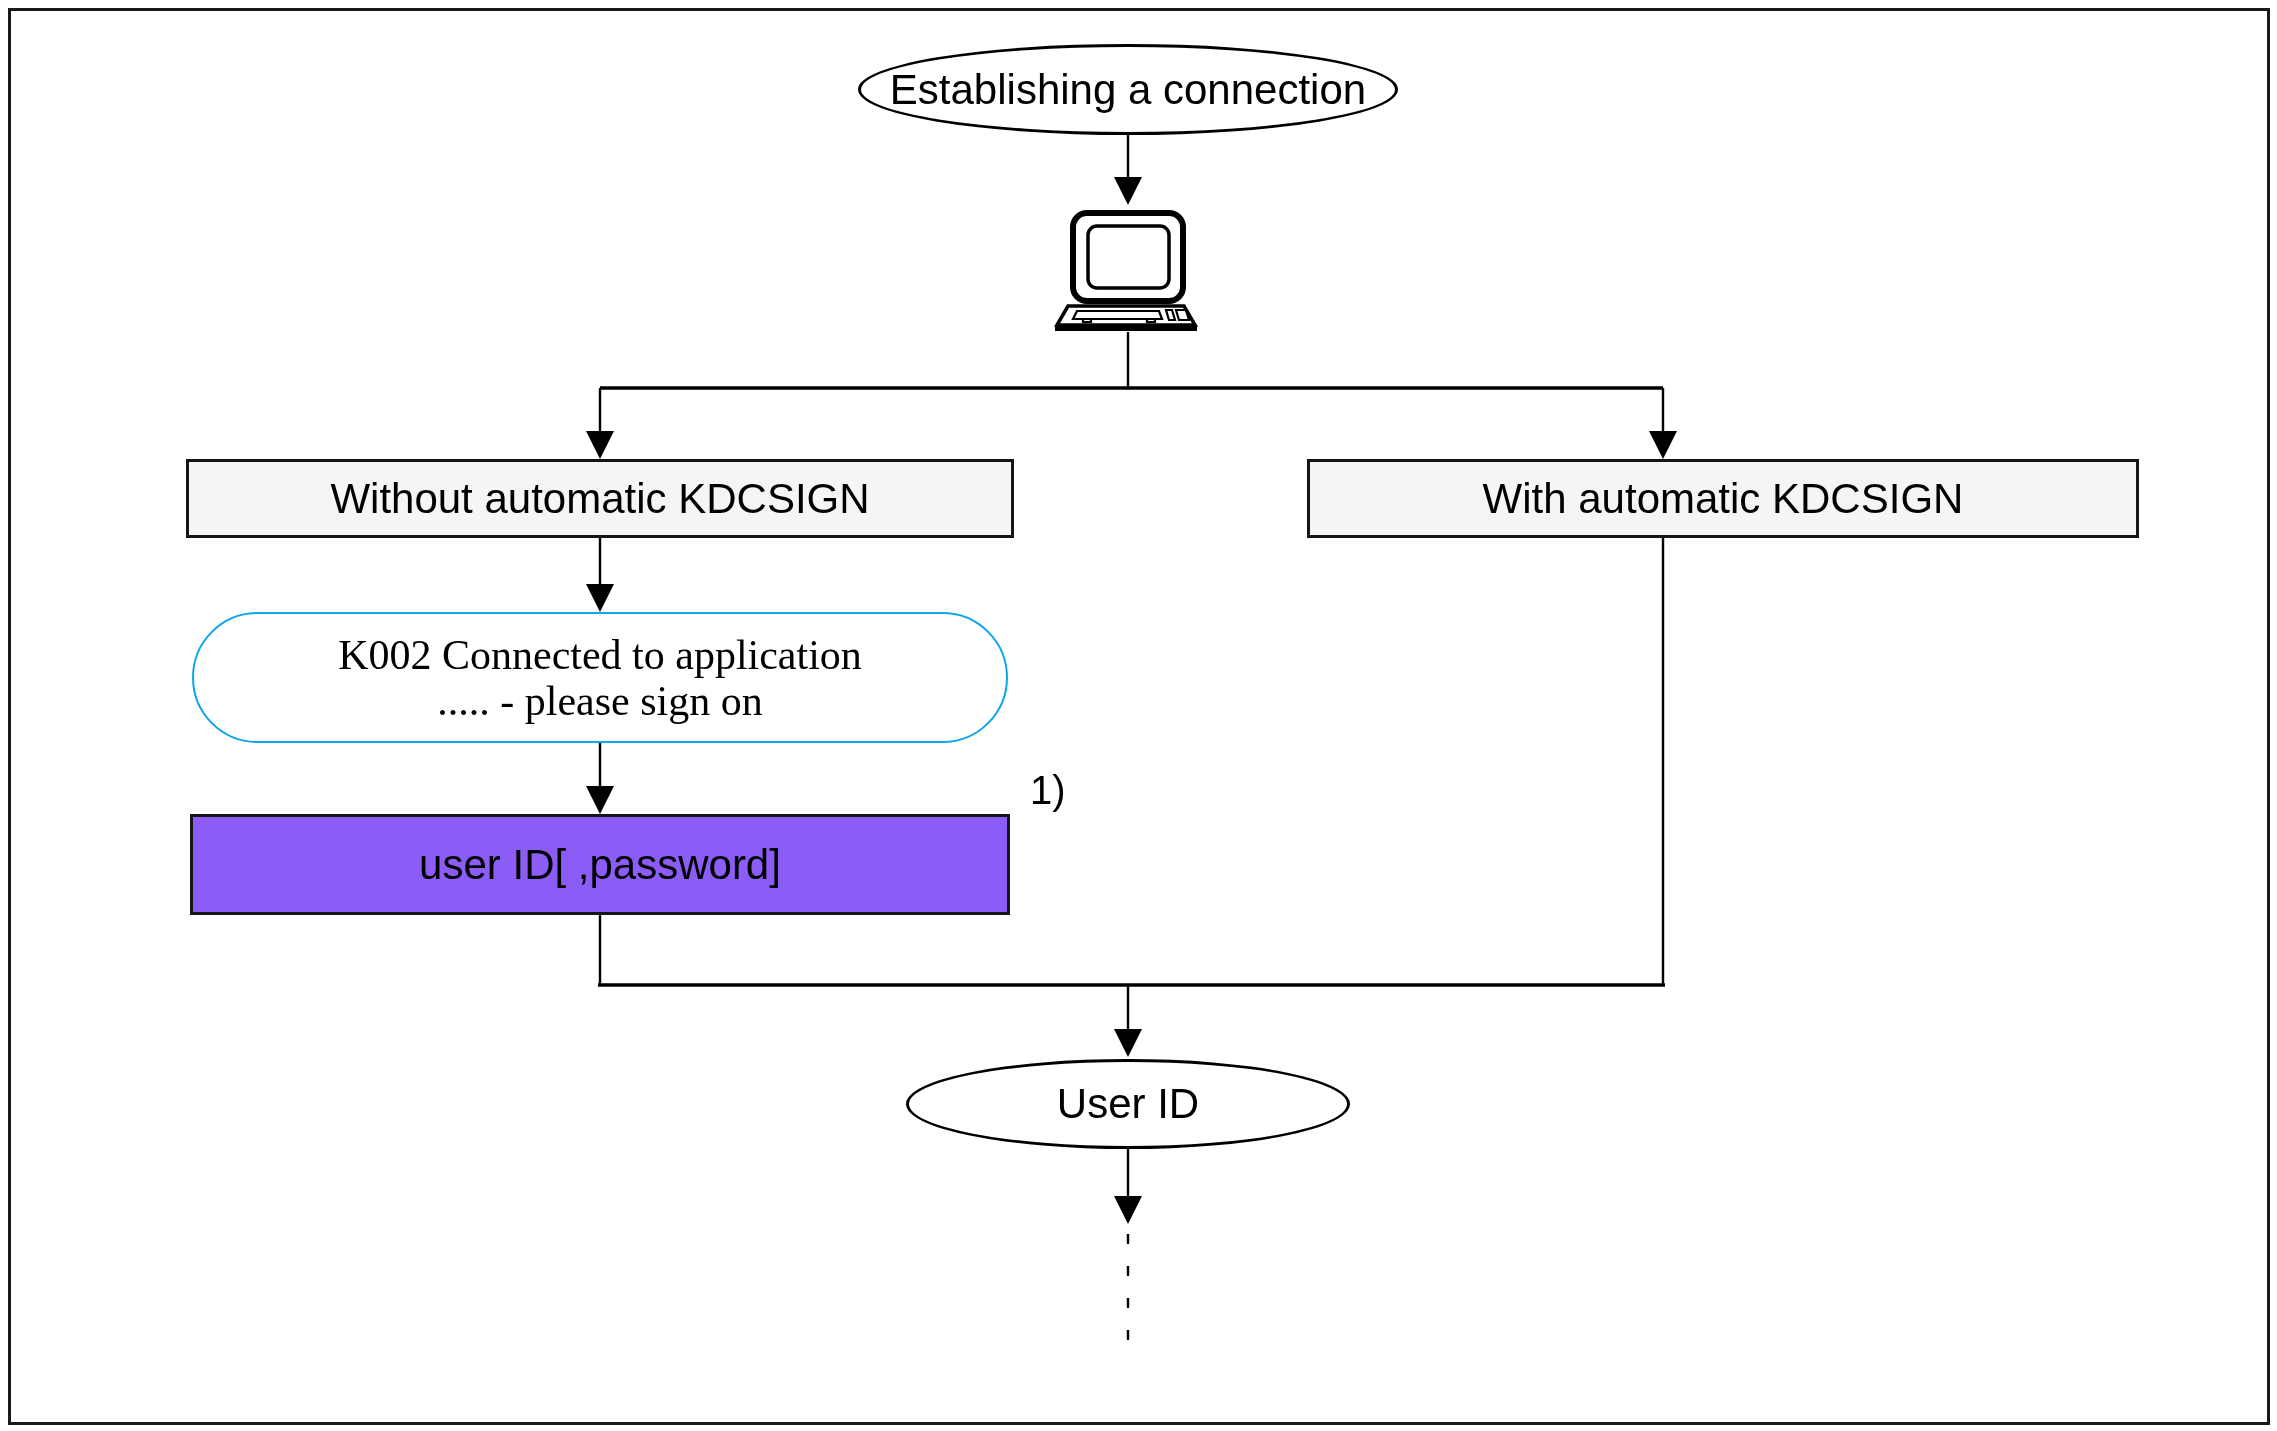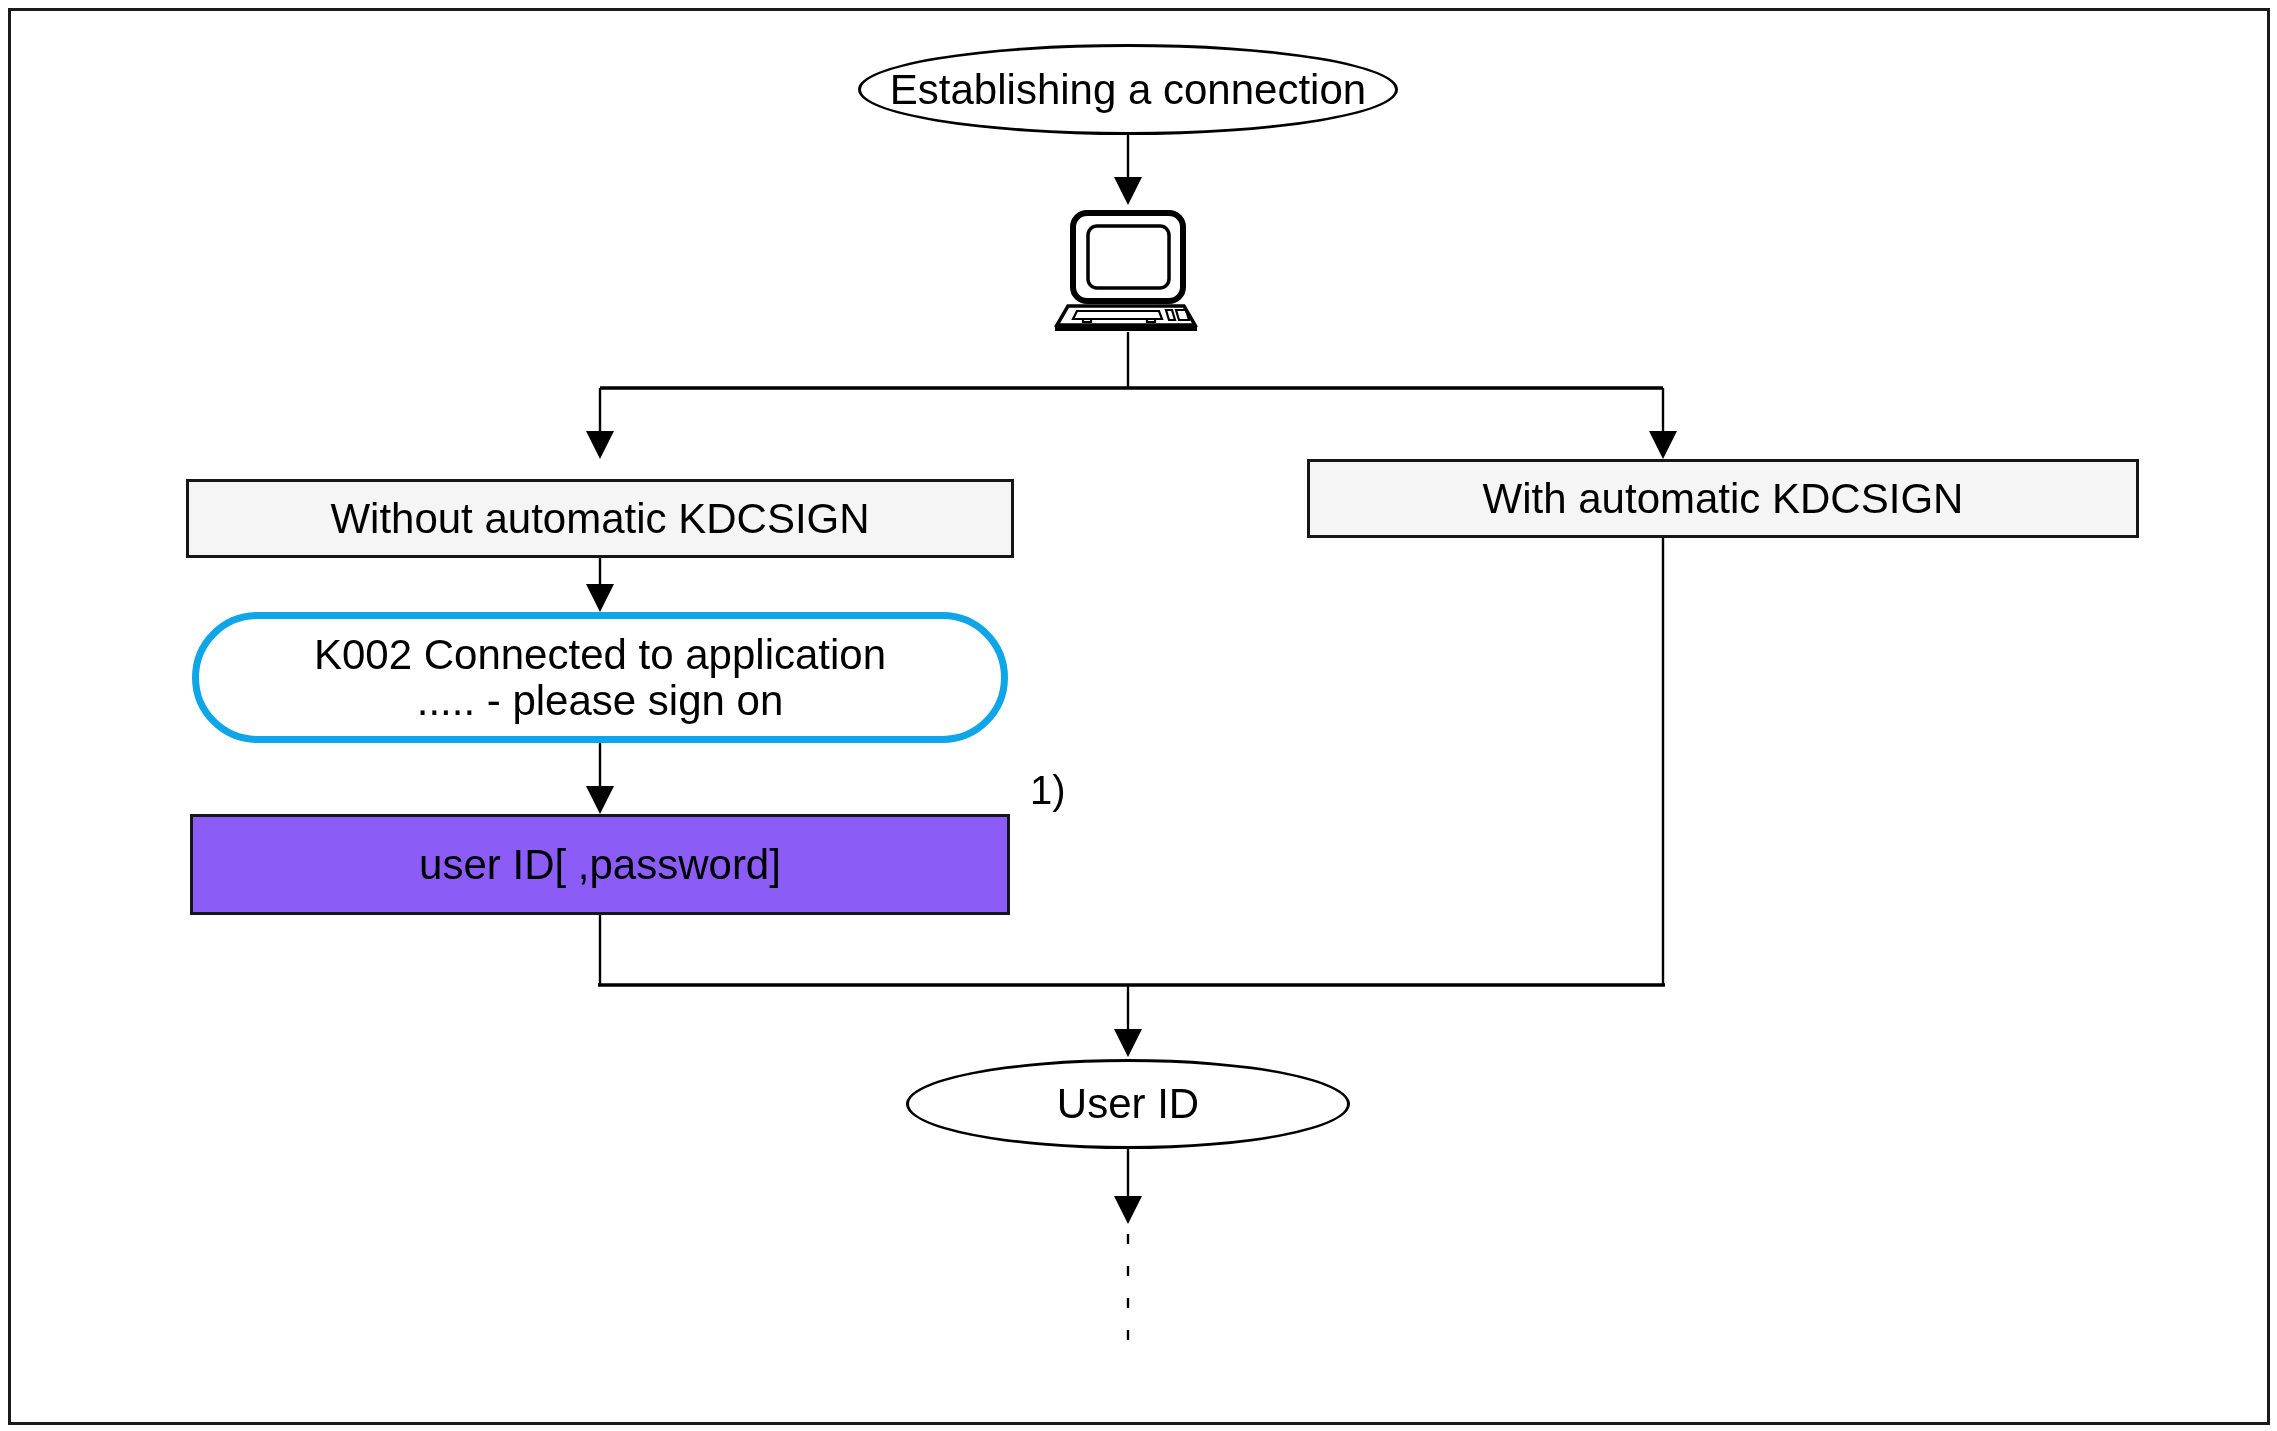--- a/index.html
+++ b/index.html
@@ -46,26 +46,27 @@
   }
   .process-box {
     border: 3px solid #161616;
     background: #f5f5f5;
   }
   .plain-box {
     border: 3px solid #161616;
     background: #8b5cf6;
   }
   .stadium {
-    border: 7px solid #0ea5e9;
+    border: 2px solid #0ea5e9;
     border-radius: 66px;
     flex-direction: column;
+    font-family: Liberation Serif, serif;
   }
   #node-start    { left: 858px;  top: 44px;   width: 540px; height: 91px; }
-  #node-left     { left: 186px;  top: 459px;  width: 828px; height: 79px; margin-top: 20px; }
+  #node-left     { left: 186px;  top: 459px;  width: 828px; height: 79px; }
   #node-right    { left: 1307px; top: 459px;  width: 832px; height: 79px; }
   #node-message  { left: 192px;  top: 612px;  width: 816px; height: 131px; }
   #node-input    { left: 190px;  top: 814px;  width: 820px; height: 101px; }
   #node-result   { left: 906px;  top: 1059px; width: 444px; height: 90px; }
   #footnote {
     position: absolute;
     left: 1030px; top: 768px;
     font-size: 40px;
     color: #000;
   }

